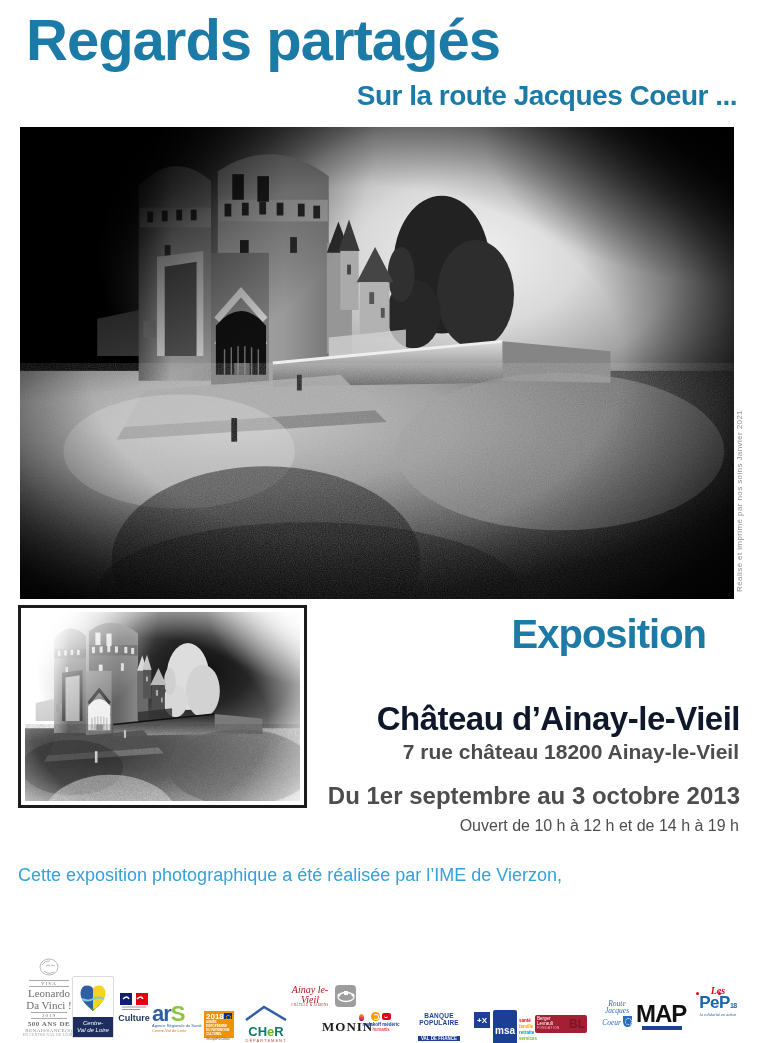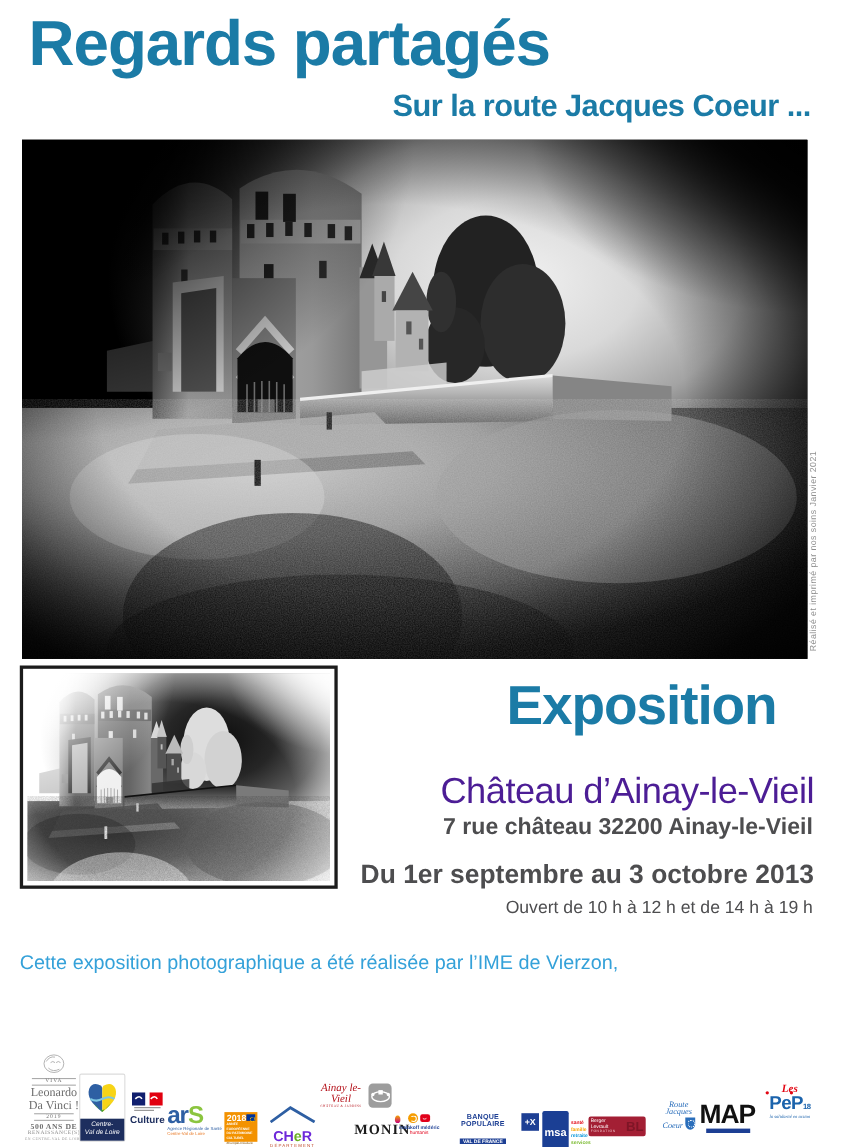--- a/index.html
+++ b/index.html
@@ -12,22 +12,22 @@
 
   
   .main-photo{position:absolute;left:20px;top:127px;width:714px;height:472px;background:#000;}
   .main-photo svg{display:block;width:100%;height:100%;}
   .photo-credit{position:absolute;left:735px;top:388px;height:204px;writing-mode:vertical-rl;transform:rotate(180deg);font-size:8px;letter-spacing:.4px;color:#8f8f8f;white-space:nowrap;}
   .small-photo{position:absolute;left:18px;top:605px;width:289px;height:203px;box-sizing:border-box;border:3px solid #1c1c1c;background:#fff;padding:4px;}
   .small-photo .neg{width:100%;height:100%;filter:invert(1);}
   .small-photo svg{display:block;width:100%;height:100%;}
 
   
-  .expo-heading{position:absolute;right:62px;top:612px;font-size:50px;font-weight:bold;letter-spacing:-1px;color:#1b7ba6;white-space:nowrap;}
-  .expo-venue{position:absolute;right:28px;top:700px;font-size:33px;font-weight:normal;letter-spacing:-0.5px;color:#4c1d95;white-space:nowrap;}
+  .expo-heading{position:absolute;right:62px;top:612px;font-size:40px;font-weight:bold;letter-spacing:-1px;color:#1b7ba6;white-space:nowrap;}
+  .expo-venue{position:absolute;right:28px;top:700px;font-size:33px;font-weight:bold;letter-spacing:-0.5px;color:#0f172a;white-space:nowrap;}
   .expo-address{position:absolute;right:29px;top:740px;font-size:21px;font-weight:bold;color:#4d4d4f;white-space:nowrap;}
   .expo-dates{position:absolute;right:28px;top:782px;font-size:24px;font-weight:bold;color:#4d4d4f;white-space:nowrap;}
   .expo-hours{position:absolute;right:29px;top:817px;font-size:16px;color:#4d4d4f;white-space:nowrap;}
 
   
   .credits{position:absolute;left:18px;top:864px;font-size:18px;line-height:1.28;color:#34a1d9;}
 
   
   .logos{position:absolute;left:0;top:955px;width:768px;height:88px;}
   .logo{position:absolute;color:#555;}
@@ -48,30 +48,30 @@
   .cult-label{font-size:9px;font-weight:bold;color:#1d2e5e;margin-top:2px;}
 
   .lg-ars{left:152px;top:50px;width:50px;text-align:left;}
   .ars-big{font-size:22px;font-weight:bold;line-height:.8;letter-spacing:-1px;}
   .ars-ar{color:#2e5fa3;}
   .ars-s{color:#8bc53f;}
   .ars-sub1{font-size:4px;color:#2e5fa3;white-space:nowrap;}
   .ars-sub2{font-size:4px;color:#e87722;white-space:nowrap;}
 
   .lg-2018{left:204px;top:56px;width:30px;height:27px;background:#f39200;color:#fff;padding:2px;box-sizing:border-box;}
-  .y18-row{display:flex;justify-content:flex-end;align-items:flex-start;}
+  .y18-row{display:flex;justify-content:flex-start;align-items:flex-start;}
   .y18-year{font-size:8px;font-weight:bold;line-height:1;}
   .y18-eu{width:8px;height:6px;background:#003399;position:relative;}
   .y18-eu::after{content:"";position:absolute;left:2.5px;top:1.5px;width:3px;height:3px;border-radius:50%;border:0.6px dotted #ffcc00;}
   .y18-line{font-size:3px;font-weight:bold;line-height:1.3;}
   .y18-tag{font-size:2.8px;color:#7a4a00;}
 
   .lg-cher{left:240px;top:50px;width:52px;text-align:center;}
   .cher-name{font-size:13px;font-weight:bold;line-height:1;}
-  .cher-blue{color:#6d28d9;}
+  .cher-blue{color:#0f766e;}
   .cher-green{color:#6ab023;}
   .cher-sub{font-size:4px;letter-spacing:1px;color:#c04a2a;}
 
   .lg-ainay{left:288px;top:30px;width:68px;display:flex;align-items:center;gap:3px;}
   .ainay-script{font-family:"Liberation Serif",serif;font-style:italic;color:#b5121b;font-size:10px;line-height:.95;text-align:center;}
   .ainay-sub{font-size:3px;color:#b5121b;letter-spacing:.4px;font-style:normal;}
   .ainay-badge{width:26px;height:22px;background:#9d9d9d;border-radius:4px;display:flex;align-items:center;justify-content:center;}
 
   .lg-monin{left:322px;top:64px;width:60px;font-family:"Liberation Serif",serif;font-weight:bold;font-size:13px;letter-spacing:1px;color:#1a1a1a;}
   .monin-drop{position:absolute;left:37px;top:-5px;width:5px;height:7px;background:linear-gradient(#f6a800,#c5007d);border-radius:50% 50% 50% 50%/60% 60% 40% 40%;}
@@ -273,21 +273,21 @@
   <div class="small-photo">
     <div class="neg">
       <svg viewBox="55 5 645 395" preserveAspectRatio="none">
           <use href="#castle-scene"></use>
         </svg>
     </div>
   </div>
 
   <div class="expo-heading">Exposition</div>
   <div class="expo-venue">Château d’Ainay-le-Vieil</div>
-  <div class="expo-address">7 rue château 32200 Ainay-le-Vieil</div>
+  <div class="expo-address">7 rue château 18200 Ainay-le-Vieil</div>
   <div class="expo-dates">Du 1er septembre au 3 octobre 2013</div>
   <div class="expo-hours">Ouvert de 10 h à 12 h et de 14 h à 19 h</div>
 
   <div class="credits">
     <div>Cette exposition photographique a été réalisée par l’IME de Vierzon,</div>
   </div>
 
   <div class="logos">
 
     <div class="logo lg-leonardo">

